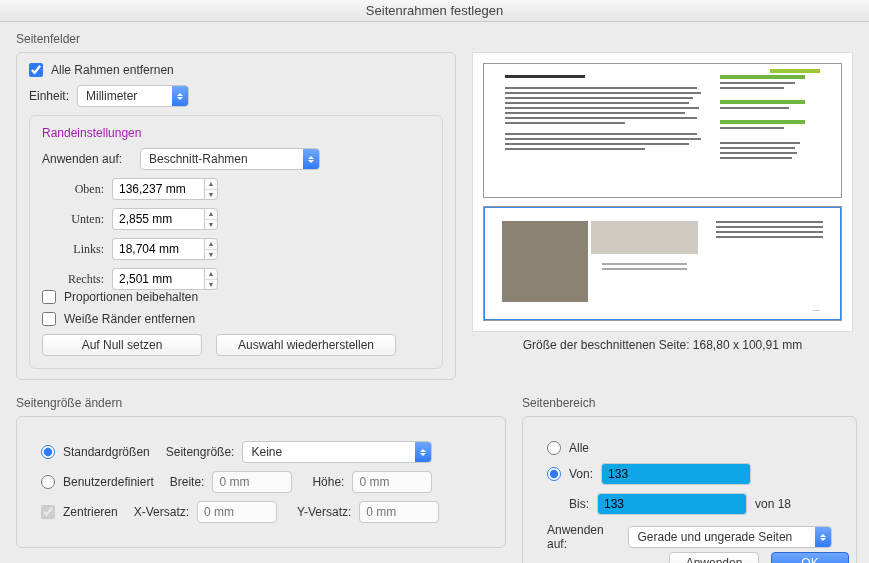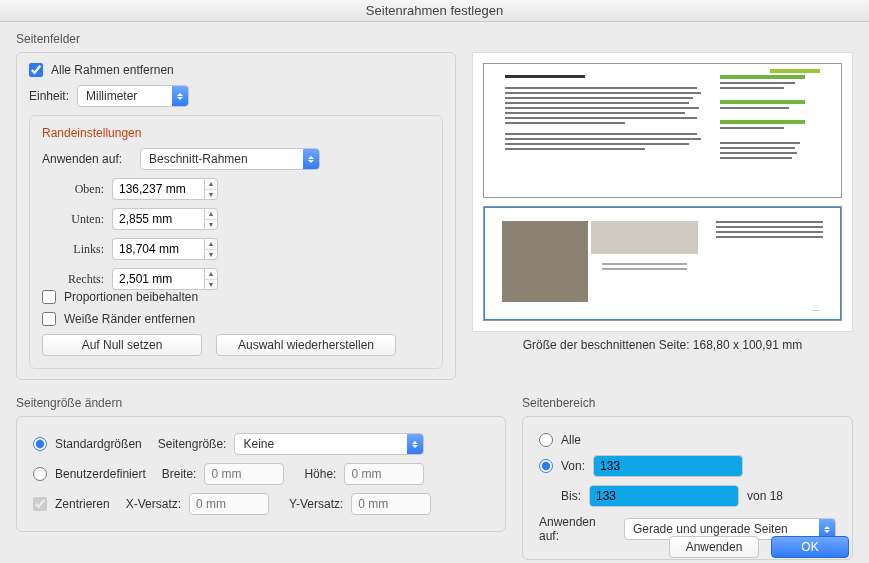--- a/index.html
+++ b/index.html
@@ -1,20 +1,20 @@
 <!DOCTYPE html>
 <html><head>
 <meta charset="utf-8">
 <style>
 * { box-sizing: border-box; margin: 0; padding: 0; font-family: -apple-system, "Helvetica Neue", Arial, sans-serif; }
 body { background: #ececec; width: 869px; height: 563px; position: relative; font-size: 12px; color: #333; }
 .titlebar { height: 22px; background: linear-gradient(#f6f6f6,#e6e6e6); border-bottom: 1px solid #c9c9c9; text-align: center; line-height: 22px; font-size: 13px; color: #444; }
 .content { padding: 8px 16px 10px 16px; position: relative; }
 .grp-title { font-size: 12px; color: #555; margin: 2px 0 6px 0; }
-.grp { border: 1px solid #d0d0d0; border-radius: 6px; padding: 16px; background: #ececec; position: relative; }
+.grp { border: 1px solid #d0d0d0; border-radius: 6px; padding: 24px; background: #ececec; position: relative; }
 .grp.tight { padding: 10px 12px; }
 .row { display: flex; align-items: center; gap: 8px; margin-bottom: 8px; }
 .row:last-child { margin-bottom: 0; }
 label.lbl { font-size: 12px; color: #333; }
 input[type=checkbox].mac { width: 14px; height: 14px; accent-color: #2f7bf6; }
 .select { display: inline-flex; align-items: center; background: #fff; border: 1px solid #c8c8c8; border-radius: 4px; height: 22px; padding: 0 6px 0 8px; font-size: 12px; color: #333; position: relative; }
 .select .caret { width: 16px; height: 100%; margin-left: 6px; background: linear-gradient(#6ea8ff,#2f7bf6); border-radius: 0 3px 3px 0; display: flex; flex-direction: column; align-items: center; justify-content: center; gap: 1px; position: absolute; right: 0; top: 0; }
 .select .caret::before, .select .caret::after { content: ""; width: 0; height: 0; border-left: 3px solid transparent; border-right: 3px solid transparent; }
 .select .caret::before { border-bottom: 3px solid #fff; }
 .select .caret::after { border-top: 3px solid #fff; }
@@ -43,21 +43,21 @@
 .blk { position: absolute; background: #8b8273; }
 .footer-size { text-align: center; font-size: 12px; margin-top: 6px; color: #333; }
 .bottom-area { display: flex; gap: 16px; margin-top: 14px; align-items: flex-start; }
 .bottom-left { flex: 0 0 490px; }
 .bottom-right { flex: 1; }
 .disabled { color: #9a9a9a; }
 .txtfield { height: 22px; border: 1px solid #c8c8c8; border-radius: 4px; padding: 0 6px; font-size: 12px; background: #0ea5e9; }
 .txtfield.dis { background: #fafafa; color: #aaa; }
 .dlg-buttons { position: absolute; right: 20px; bottom: 12px; display: flex; gap: 12px; }
 .inner-group { border: 1px solid #d6d6d6; border-radius: 6px; padding: 10px 12px 12px 12px; margin-top: 6px; }
-.inner-title { font-size: 12px; color: #c2410c; margin-bottom: 8px; }
+.inner-title { font-size: 12px; color: #a21caf; margin-bottom: 8px; }
 </style>
 </head>
 <body>
 
 <div class="titlebar">Seitenrahmen festlegen</div>
 
 <div class="content">
   <div class="grp-title">Seitenfelder</div>
 
   <div class="top-area">

